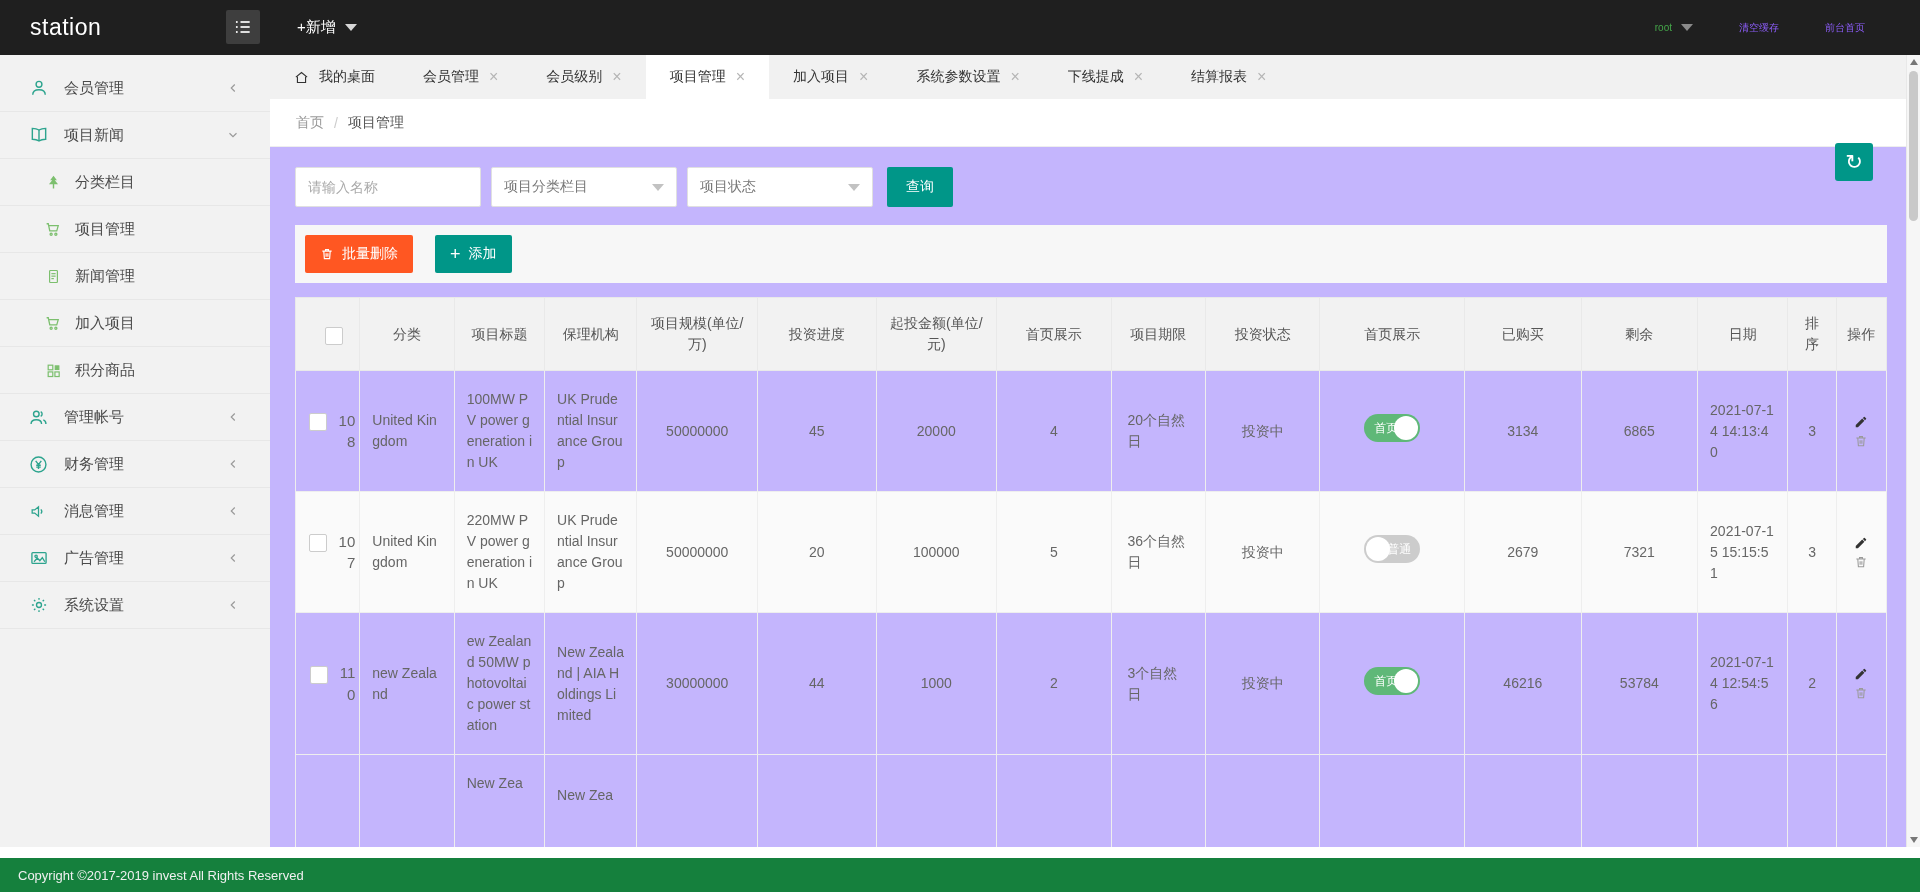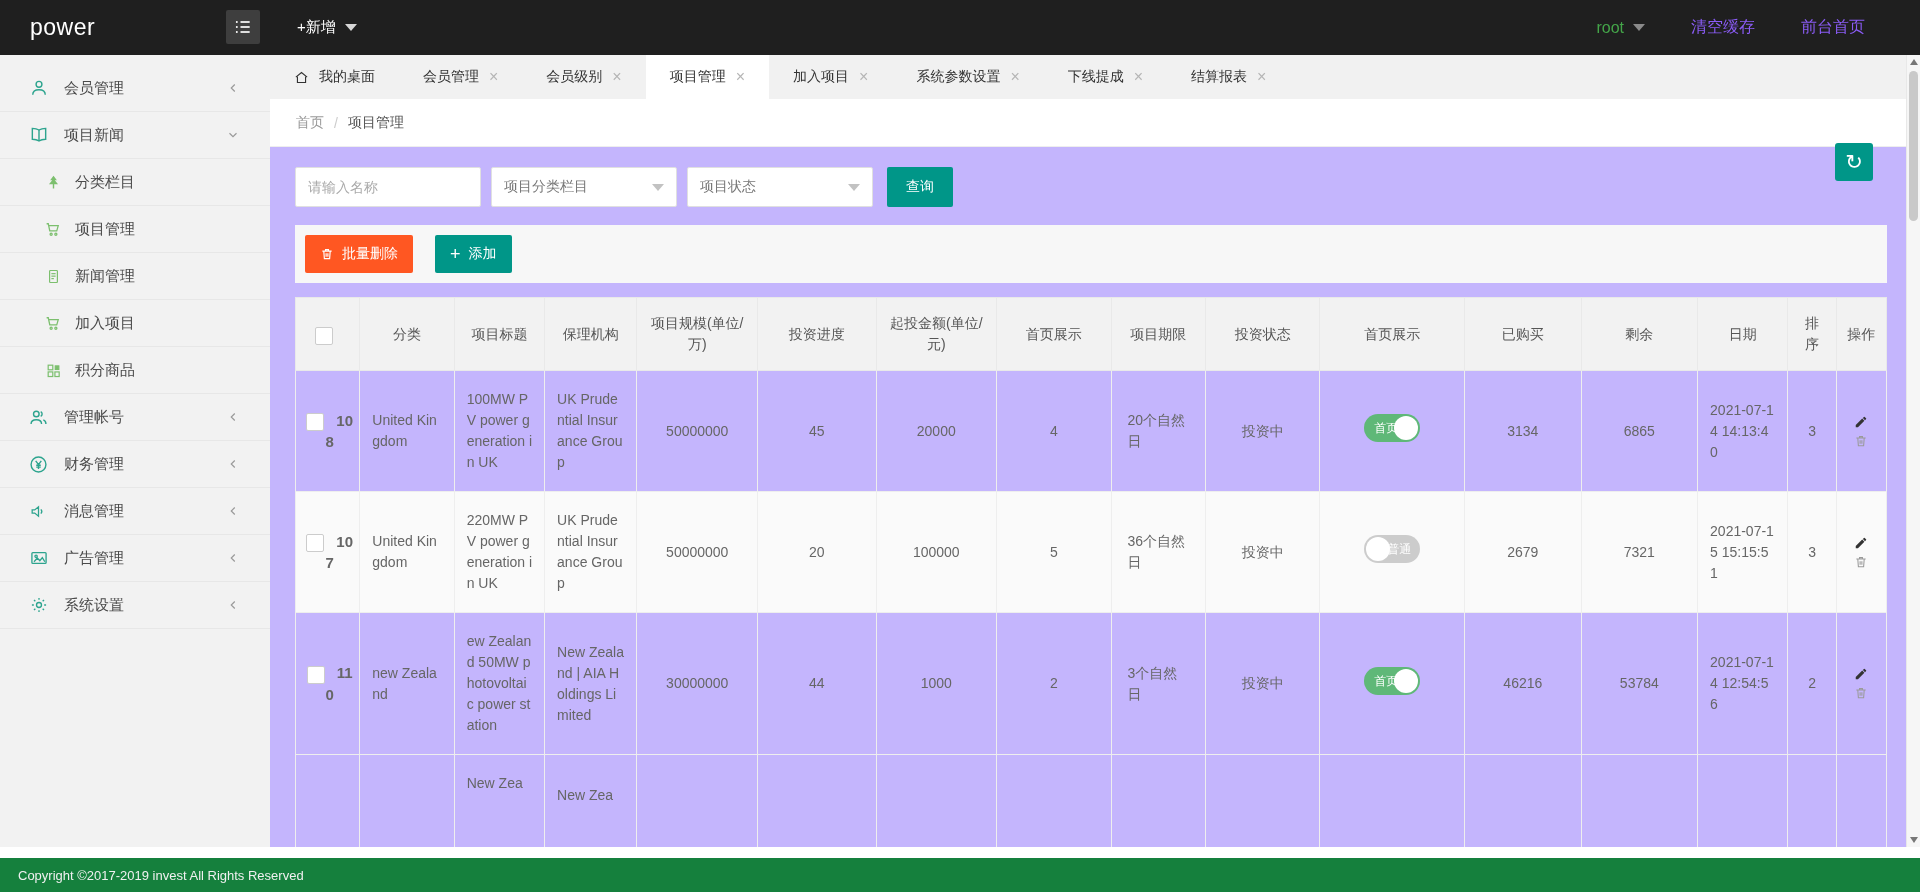--- a/index.html
+++ b/index.html
@@ -10,21 +10,21 @@
   
   .topbar { position:absolute; top:0; left:0; width:1920px; height:55px;
     background:#1f1f1f; display:flex; align-items:center; color:#fff; z-index:5; }
   .logo-area { width:270px; padding-left:30px; }
   .logo { font-size:23px; letter-spacing:.5px; color:#fff; }
   .hamburger { position:absolute; left:226px; top:10px; width:34px; height:34px;
     background:#3e3e3e; border-radius:2px; display:flex; align-items:center; justify-content:center; cursor:pointer; }
   .addnew { margin-left:27px; display:flex; align-items:center; font-size:15px; color:#fff; cursor:pointer; }
   .caret { width:0; height:0; border-left:6px solid transparent; border-right:6px solid transparent;
     border-top:7px solid #d6d6d6; display:inline-block; margin-left:9px; }
-  .topbar-right { margin-left:auto; display:flex; align-items:center; gap:46px; padding-right:55px; font-size:16px; }
+  .topbar-right { margin-left:auto; display:flex; align-items:center; gap:46px; padding-right:55px; font-size:10px; }
   .tb-user { color:#44a549; display:flex; align-items:center; cursor:pointer; }
   .tb-user .caret { border-top-color:#8a8a8a; }
   .tb-link { color:#8b5cf6; cursor:pointer; }
 
   
   .sidebar { position:absolute; left:0; top:55px; bottom:45px; width:270px; background:#f2f2f2; padding-top:10px; }
   .s-item { height:47px; display:flex; align-items:center; padding:0 30px 0 28px;
     border-bottom:1px solid #e7e7e7; color:#4a4a4a; font-size:15px; cursor:pointer; }
   .s-item .s-icon { width:21px; height:21px; margin-right:15px; display:flex; align-items:center; justify-content:center; }
   .s-item.sub { padding-left:44px; }
@@ -73,21 +73,21 @@
   
   table { width:100%; border-collapse:collapse; table-layout:fixed; margin-top:14px;
     font-size:14px; color:#666; }
   th { background:#f2f2f2; font-weight:normal; color:#555; padding:15px 10px;
     border:1px solid #e9e9e9; text-align:center; line-height:21px; }
   td { padding:18px 10px; border:1px solid #eee; text-align:center;
     vertical-align:middle; line-height:21px; background-clip:padding-box; }
   td.wrap { word-break:break-all; text-align:left; padding:18px 12px; }
   td.dur { word-break:break-all; text-align:left; padding:18px 16px; }
   .row-alt td { background:#fafafa; }
-  th.th-check, td.td-id { text-align:center; padding:10px 4px 10px 8px; word-break:break-all; font-size:15px;font-weight:bold; }
+  th.th-check, td.td-id { text-align:right; padding:10px 4px 10px 8px; word-break:break-all; font-size:15px; }
   .cb { width:18px; height:18px; border:1px solid #ccc; border-radius:2px; background:#fff;
     display:inline-block; vertical-align:middle; margin-right:12px; cursor:pointer; }
   .switch { position:relative; width:56px; height:28px; border-radius:14px;
     background:#5FB878; display:inline-block; cursor:pointer; }
   .switch .sw-label { position:absolute; left:10px; top:50%; transform:translateY(-50%);
     color:#fff; font-size:12px; }
   .switch .knob { position:absolute; right:2px; top:2px; width:24px; height:24px;
     border-radius:50%; background:#fff; }
   .switch.off { background:#ccc; }
   .switch.off .sw-label { left:auto; right:9px; }
@@ -107,21 +107,21 @@
   .sb-down { bottom:4px; border-top:6px solid #777; }
   .sb-thumb { position:absolute; top:16px; left:2px; width:9px; height:150px;
     background:#c9c9c9; border-radius:5px; }
   svg { display:block; }
 </style>
 </head>
 <body>
 
 <div class="topbar">
   <div class="logo-area">
-    <span class="logo">power</span>
+    <span class="logo">station</span>
   </div>
   <div class="hamburger">
     <span>
       <svg width="20" height="20" viewBox="0 0 24 24" fill="none" stroke="#fff" stroke-width="2">
         <circle cx="4.6" cy="6" r="1.2" fill="#fff" stroke="none"></circle>
           <circle cx="4.6" cy="12" r="1.2" fill="#fff" stroke="none"></circle>
           <circle cx="4.6" cy="18" r="1.2" fill="#fff" stroke="none"></circle>
         <line x1="9" y1="6" x2="20" y2="6"></line>
           <line x1="9" y1="12" x2="20" y2="12"></line>
           <line x1="9" y1="18" x2="20" y2="18"></line>

